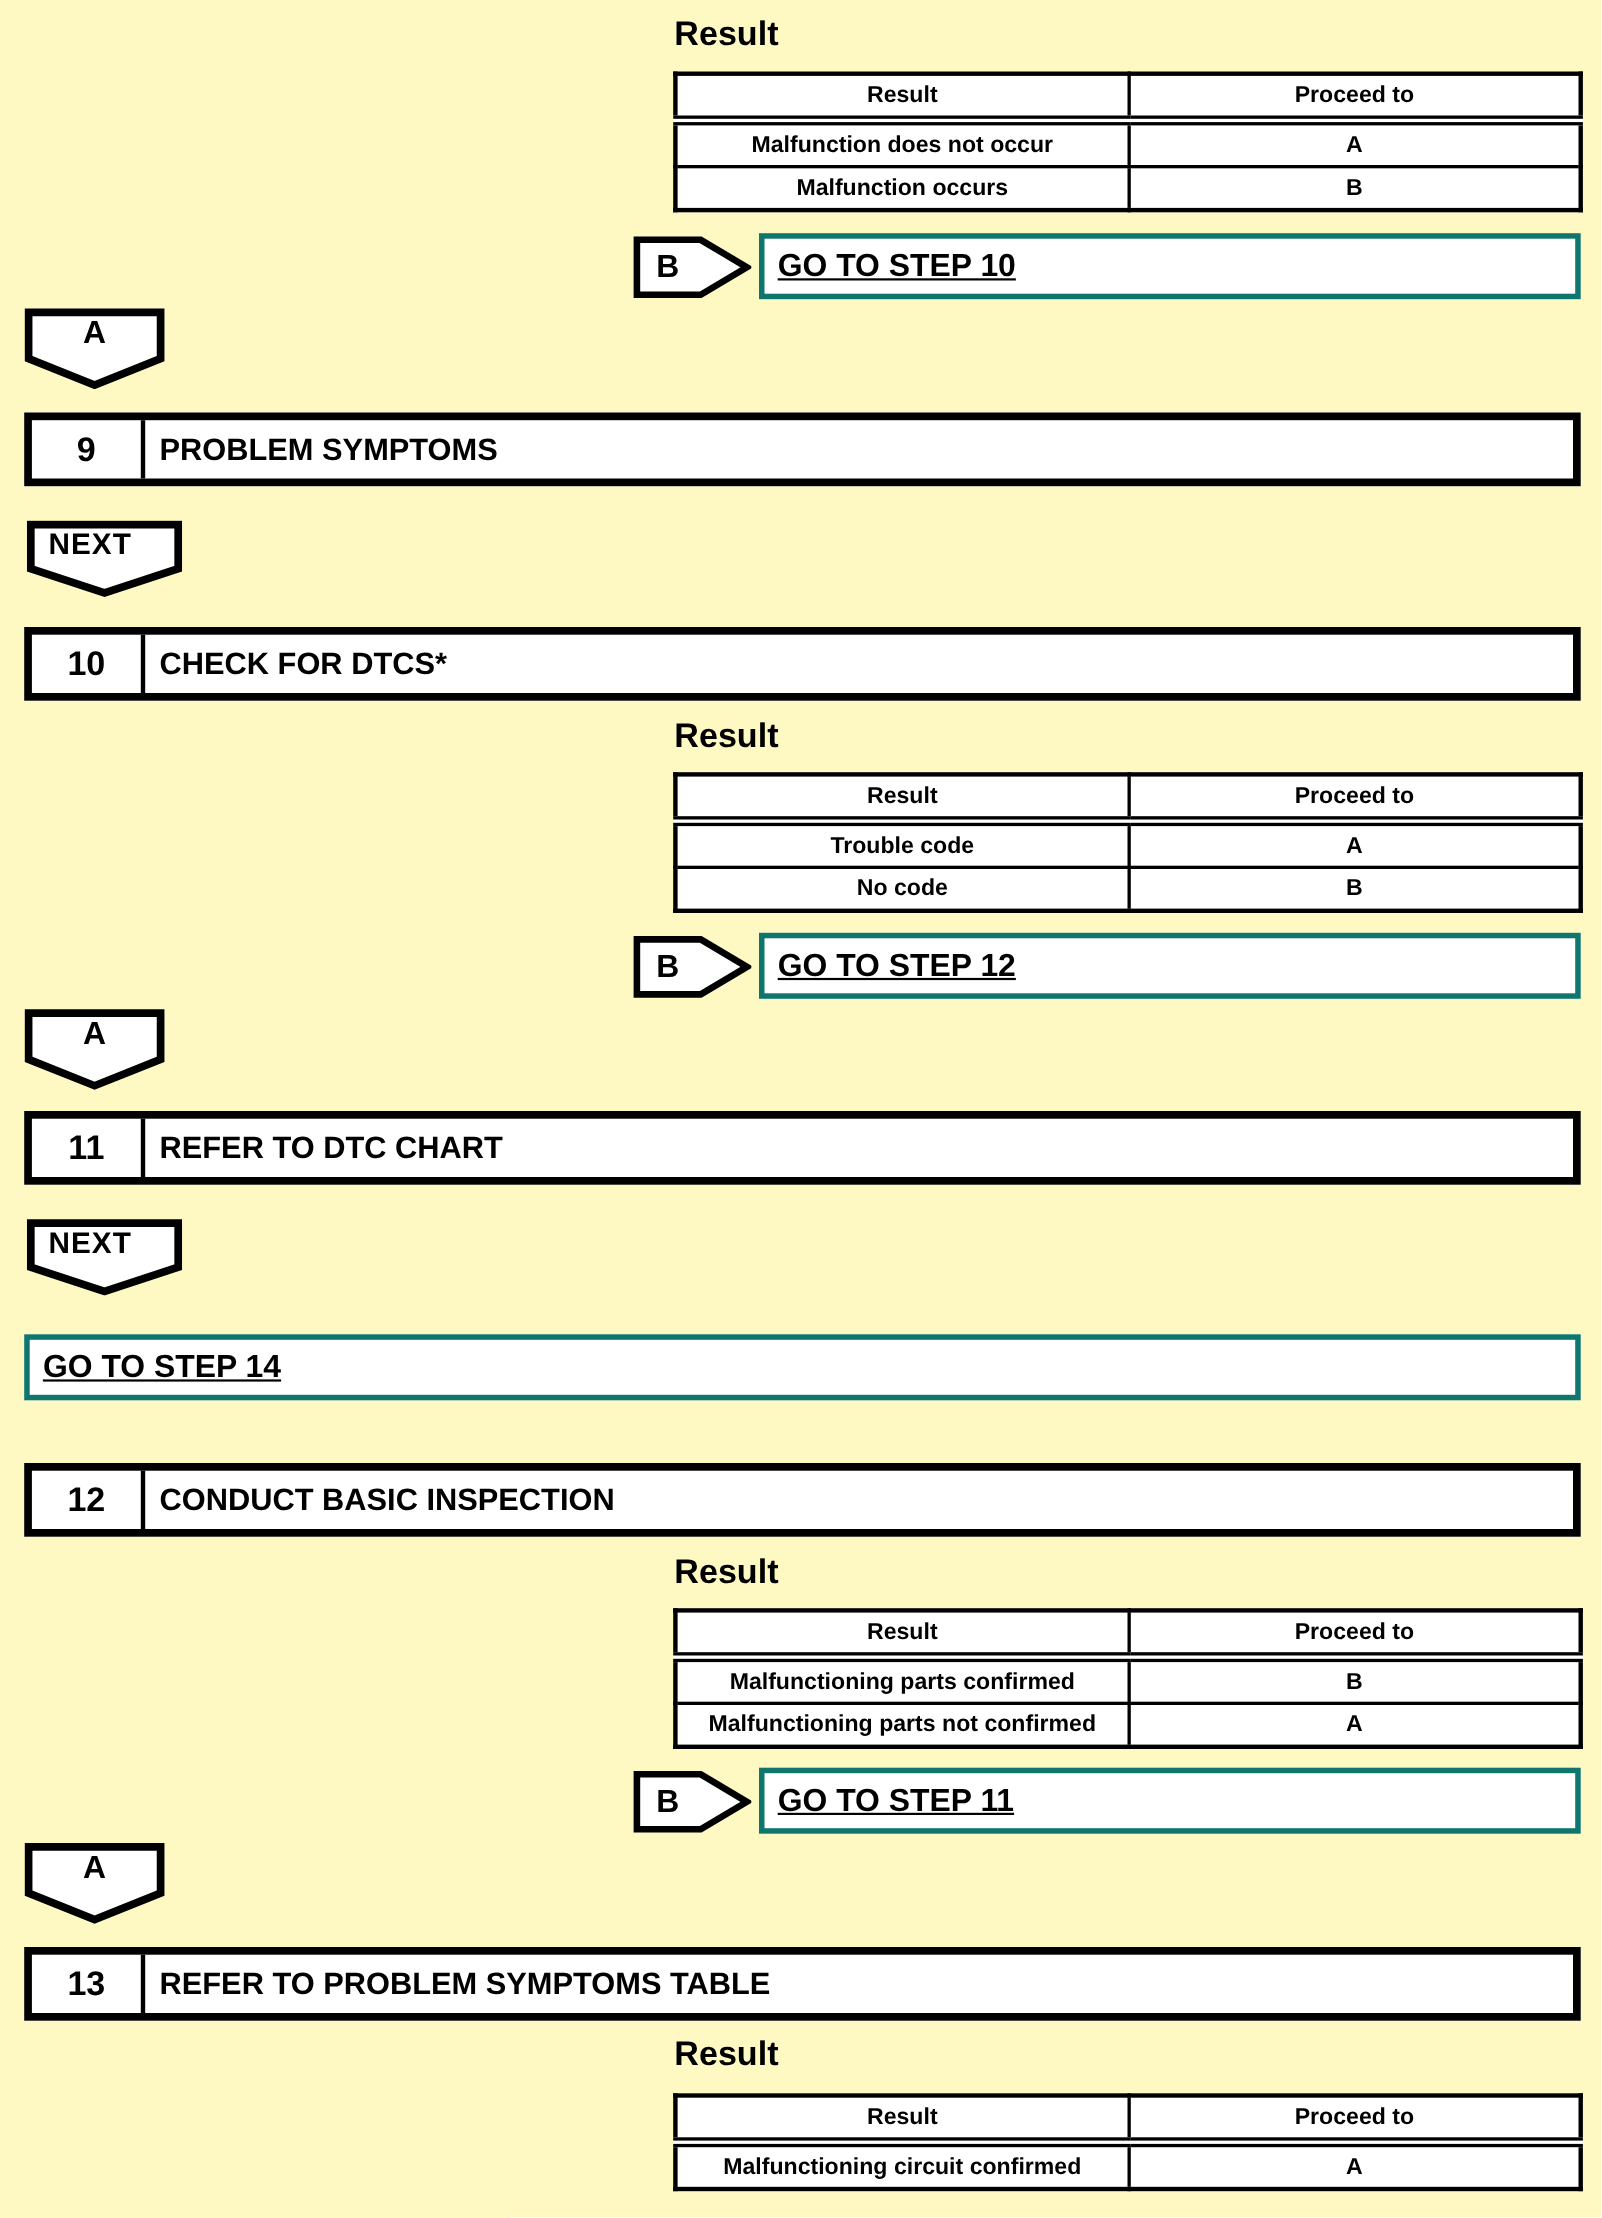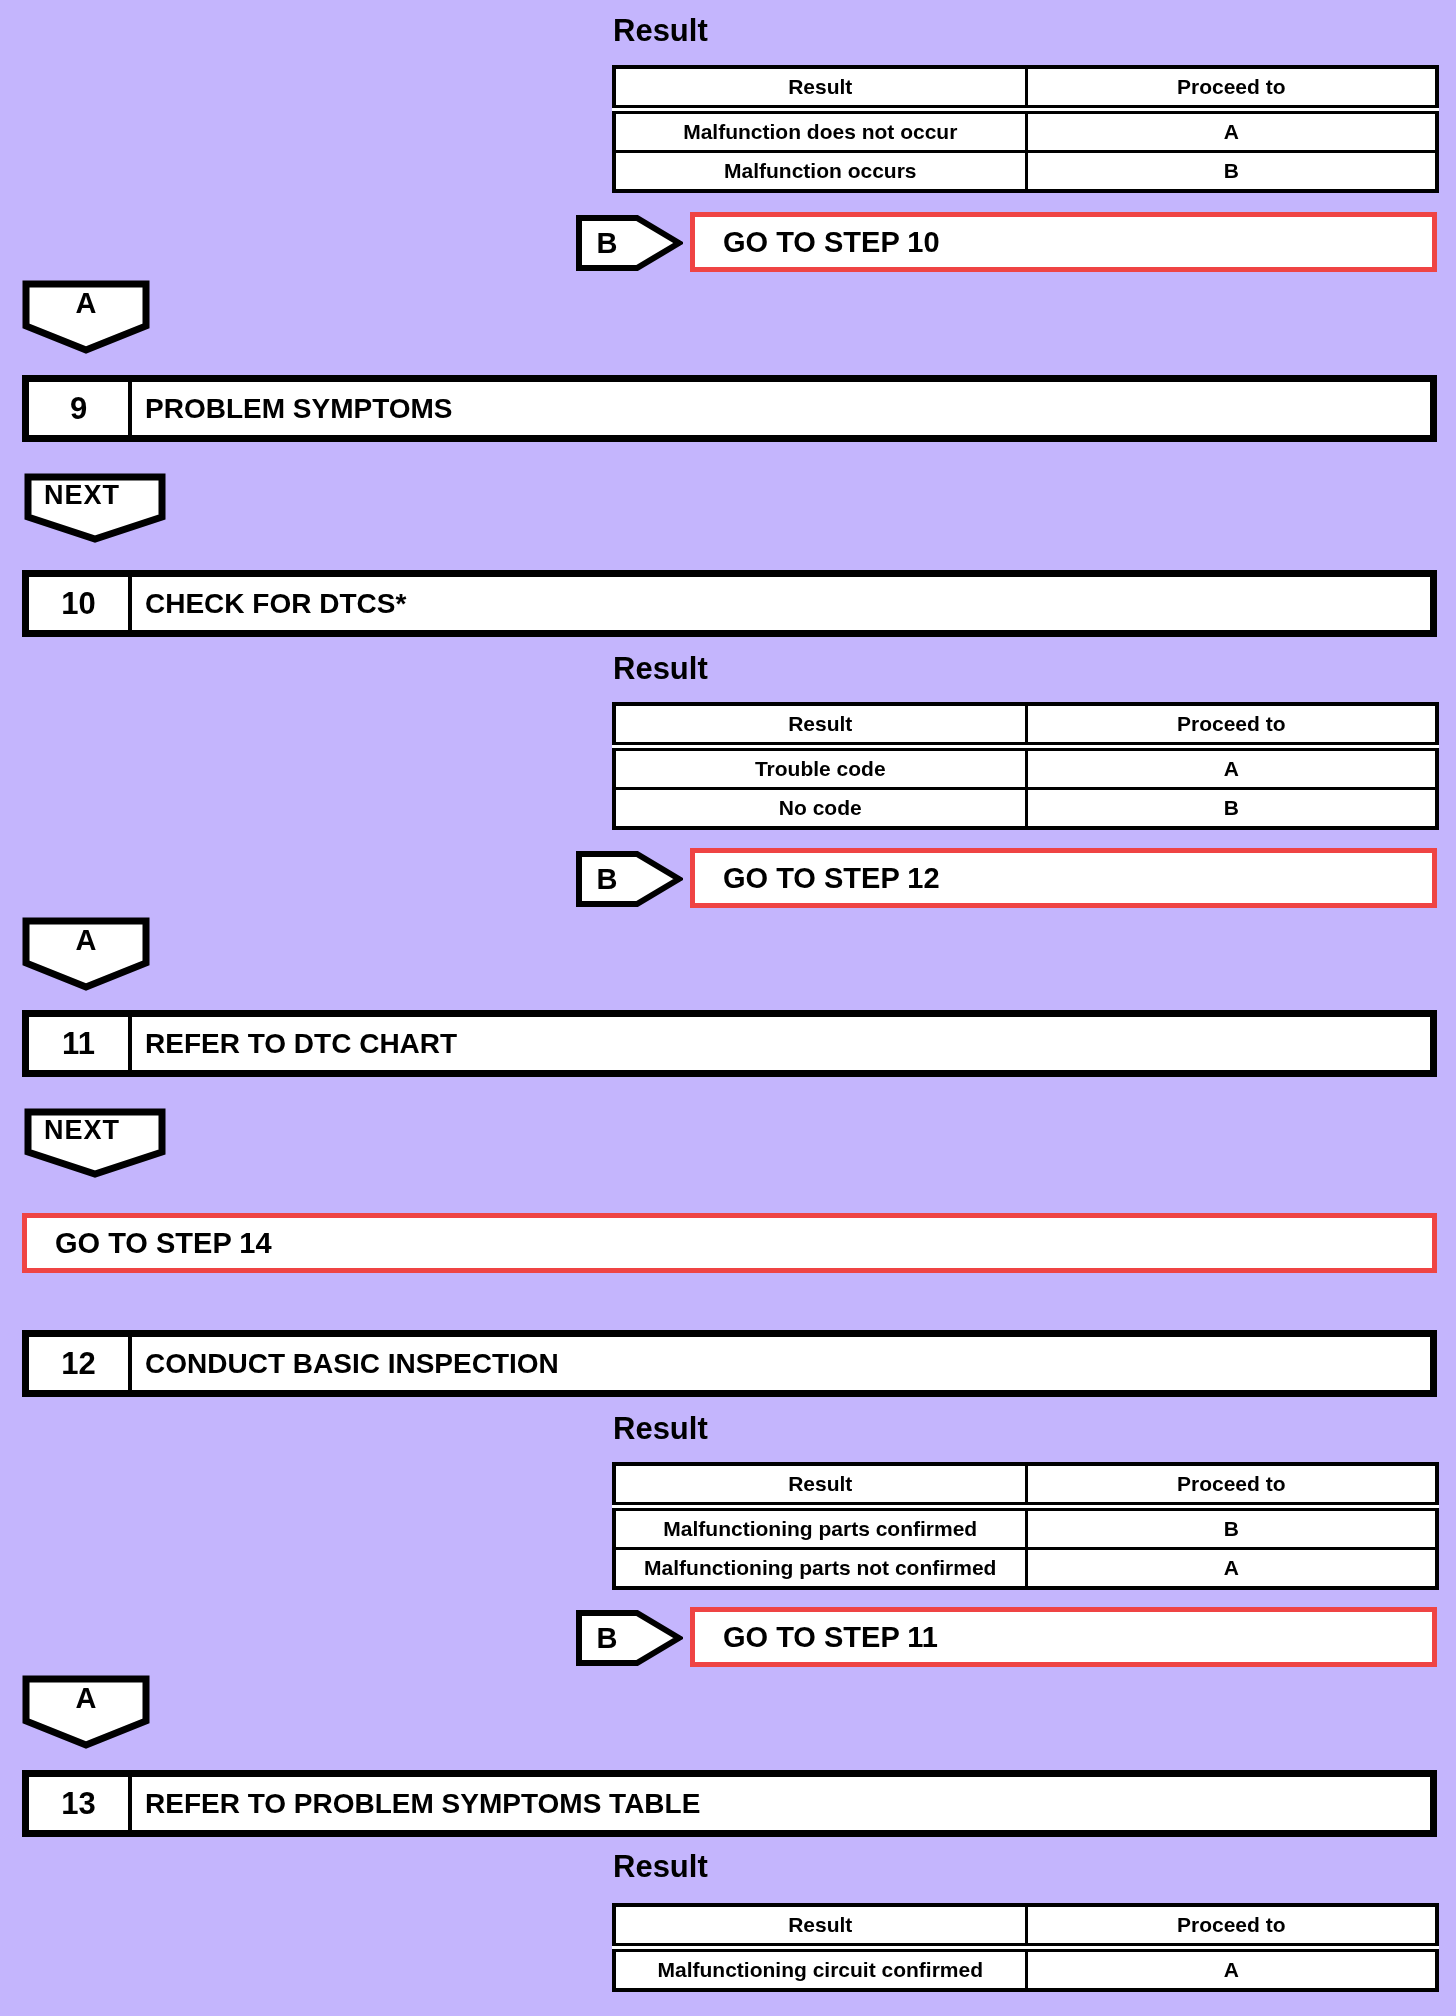--- a/index.html
+++ b/index.html
@@ -1,19 +1,19 @@
 <!DOCTYPE html>
 <html><head>
 <meta charset="utf-8">
 <style>
   html,body{margin:0;padding:0;background:#fff;}
   #page{
     position:relative;
     width:1456px;height:2016px;
-    background:#c4b5fd;
+    background:#fef9c3;
     font-family:"Liberation Sans",sans-serif;
     color:#000;
     overflow:hidden;
   }
   .result-label{
     position:absolute;left:613px;
     font-size:31px;font-weight:bold;line-height:34px;
     white-space:nowrap;
   }
   
@@ -46,24 +46,24 @@
   }
   .step-title{
     display:flex;align-items:center;
     padding-left:13px;
     font-size:28px;font-weight:bold;
     white-space:nowrap;
   }
   
   .goto-box{
     position:absolute;box-sizing:border-box;
-    border:5px solid #ef4444;background:#fff;
+    border:5px solid #0f766e;background:#fff;
     display:flex;align-items:center;
-    padding-left:28px;
-    font-size:29px;font-weight:bold;white-space:nowrap;
+    padding-left:12px;
+    font-size:29px;font-weight:bold;white-space:nowrap;text-decoration:underline;
   }
   .goto-box.after-arrow{left:690px;width:747px;height:60px;}
   .goto-box.full{left:22px;width:1415px;height:60px;}
   
   .conn{position:absolute;}
   .conn svg{display:block;}
   .conn .conn-text{
     position:absolute;left:0;top:0;
     display:flex;align-items:center;justify-content:center;
     font-weight:bold;

